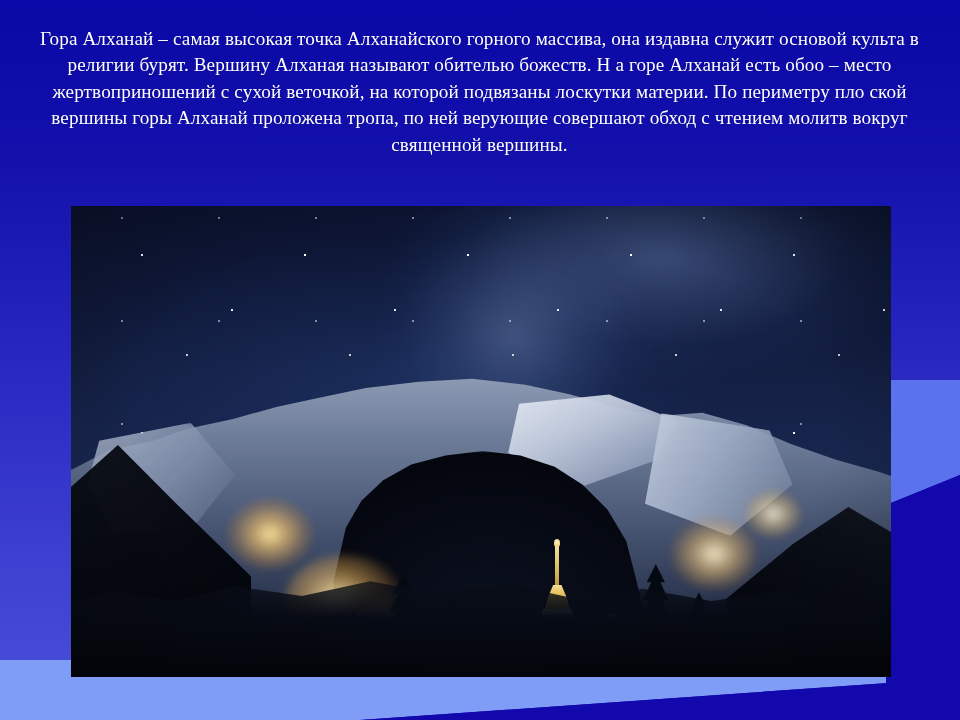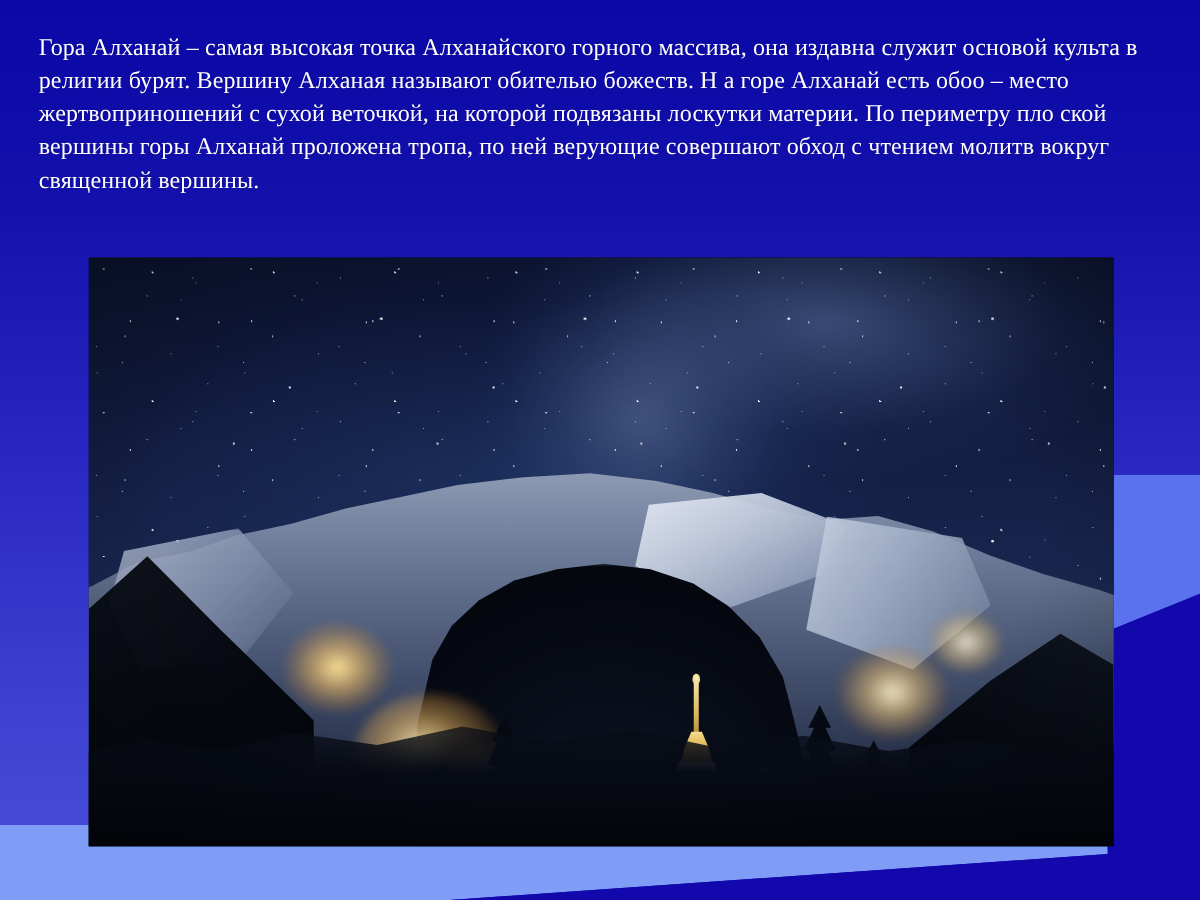--- a/index.html
+++ b/index.html
@@ -33,21 +33,21 @@
 
   
   .body-text {
     position: absolute;
     left: 31px;
     top: 26px;
     width: 897px;
     color: #ffffff;
     font-size: 19.2px;
     line-height: 26.4px;
-    text-align: left;
+    text-align: center;
     letter-spacing: 0.1px;
     text-shadow: 0 0 1px rgba(0,0,0,0.25);
     font-family: Liberation Serif, serif;
   }
 
   
   .photo-frame {
     position: absolute;
     left: 71px;
     top: 206px;

